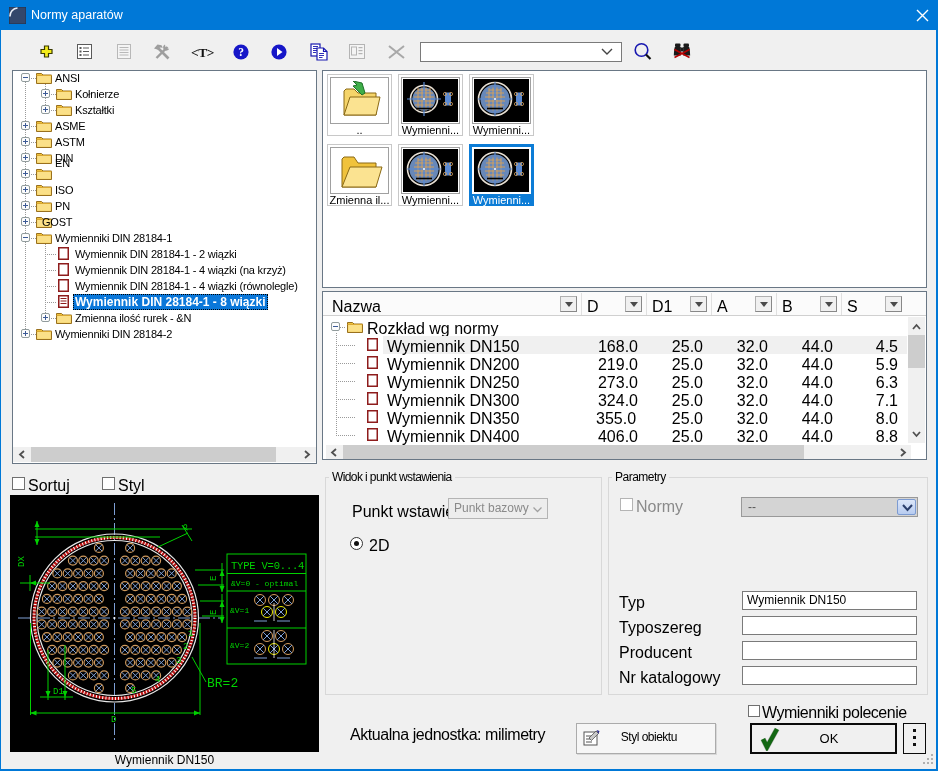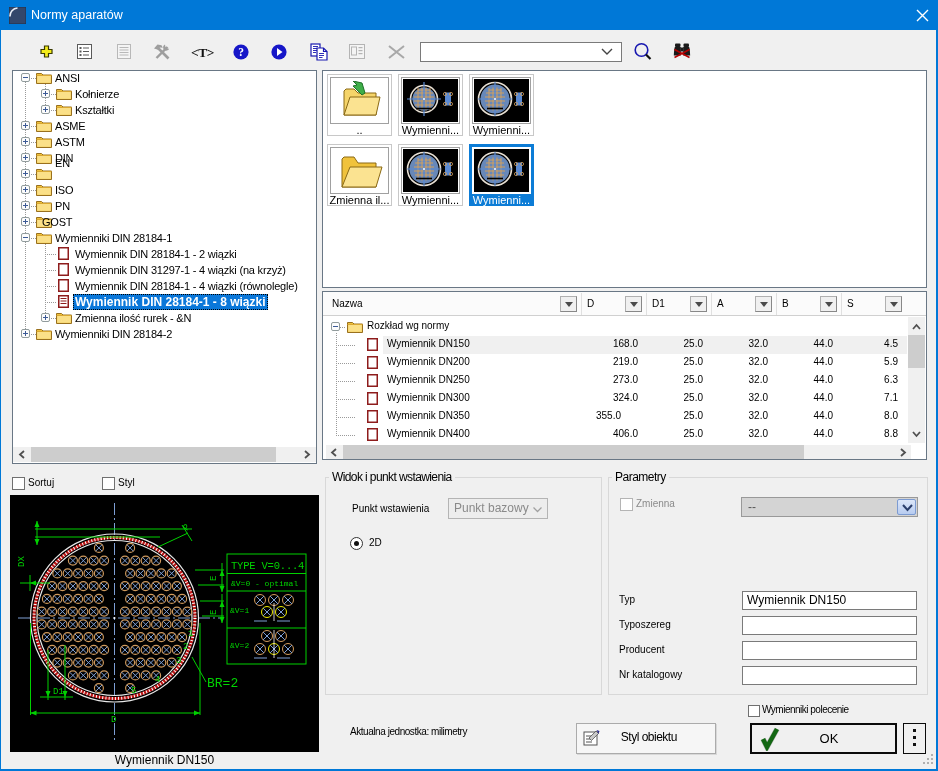--- a/index.html
+++ b/index.html
@@ -1,18 +1,18 @@
 <!DOCTYPE html>
 <html><head><meta charset="utf-8"><style>
 *{margin:0;padding:0;box-sizing:border-box}
 html,body{width:938px;height:771px;overflow:hidden}
 body{font-family:"Liberation Sans",sans-serif;background:#f0f0f0;position:relative}
 .abs{position:absolute}
 .blue-border{position:absolute;background:#0078d7}
-.lbl{position:absolute;font-size:10px;color:#000;white-space:nowrap}
+.lbl{position:absolute;font-size:16px;color:#000;white-space:nowrap}
 .tlbl{position:absolute;font-size:11px;letter-spacing:-0.2px;color:#000;white-space:nowrap}
 .vdot{position:absolute;width:1px;background-image:repeating-linear-gradient(to bottom,#9a9a9a 0,#9a9a9a 1px,transparent 1px,transparent 2px)}
 .hdot{position:absolute;height:1px;background-image:repeating-linear-gradient(to right,#9a9a9a 0,#9a9a9a 1px,transparent 1px,transparent 2px)}
 .expbox{position:absolute;width:9px;height:9px;background:#fcfcfc;border:1px solid #919b9c;border-radius:2px}
 .expbox:after{content:"";position:absolute;left:1px;right:1px;top:3px;height:1px;background:#3c5a96}
 .expbox.plus:before{content:"";position:absolute;top:1px;bottom:1px;left:3px;width:1px;background:#3c5a96}
 .cb{position:absolute;width:13px;height:13px;background:#fff;border:1px solid #707070}
 .txt{position:absolute;background:#fff;border:1px solid #7a7a7a}
 </style></head><body>
 <div class="blue-border" style="left:0;top:0;width:938px;height:30px"></div>
@@ -193,21 +193,21 @@
 <div class="tlbl" style="left:55px;top:232px">Wymienniki DIN 28184-1</div>
 <div class="hdot" style="left:45px;top:254px;width:11px"></div>
 <svg class="abs" style="left:58px;top:247px" width="11" height="13" viewBox="0 0 11 13">
 <rect x="0.75" y="0.75" width="9.5" height="11.5" fill="#fff" stroke="#8e1c1c" stroke-width="1.5"></rect>
   </svg>
 <div class="tlbl" style="left:75px;top:248px">Wymiennik DIN 28184-1 - 2 wiązki</div>
 <div class="hdot" style="left:45px;top:270px;width:11px"></div>
 <svg class="abs" style="left:58px;top:263px" width="11" height="13" viewBox="0 0 11 13">
 <rect x="0.75" y="0.75" width="9.5" height="11.5" fill="#fff" stroke="#8e1c1c" stroke-width="1.5"></rect>
   </svg>
-<div class="tlbl" style="left:75px;top:264px">Wymiennik DIN 31297-1 - 4 wiązki (na krzyż)</div>
+<div class="tlbl" style="left:75px;top:264px">Wymiennik DIN 28184-1 - 4 wiązki (na krzyż)</div>
 <div class="hdot" style="left:45px;top:286px;width:11px"></div>
 <svg class="abs" style="left:58px;top:279px" width="11" height="13" viewBox="0 0 11 13">
 <rect x="0.75" y="0.75" width="9.5" height="11.5" fill="#fff" stroke="#8e1c1c" stroke-width="1.5"></rect>
   </svg>
 <div class="tlbl" style="left:75px;top:280px">Wymiennik DIN 28184-1 - 4 wiązki (równolegle)</div>
 <div class="hdot" style="left:45px;top:302px;width:11px"></div>
 <svg class="abs" style="left:58px;top:295px" width="11" height="13" viewBox="0 0 11 13">
 <rect x="0.75" y="0.75" width="9.5" height="11.5" fill="#fff" stroke="#8e1c1c" stroke-width="1.5"></rect>
 <path d="M2.5 3.5 h6 M2.5 6 h6 M2.5 8.5 h6" stroke="#8e1c1c" stroke-width="1.2"></path>
   </svg>
@@ -848,21 +848,21 @@
 <div class="abs" style="left:612px;top:470px;font-size:12px;letter-spacing:-0.5px;background:#f0f0f0;padding:0 3px">Parametry</div>
 <div class="lbl" style="left:352px;top:503px">Punkt wstawienia</div>
 <div class="abs" style="left:448px;top:498px;width:100px;height:21px;background:#ededed;border:1px solid #b4b4b4;color:#8a8a8a;font-size:12px;line-height:19px;padding-left:5px">Punkt bazowy
 <svg style="position:absolute;right:5px;top:8px" width="9" height="6" viewBox="0 0 9 6">
       <path d="M0.5 0.5 L4.5 4.5 L8.5 0.5" fill="none" stroke="#a0a0a0" stroke-width="1.3"></path>
     </svg></div>
 <div class="abs" style="left:350px;top:537px;width:13px;height:13px;border-radius:50%;background:#fff;border:1px solid #333"></div>
 <div class="abs" style="left:354px;top:541px;width:5px;height:5px;border-radius:50%;background:#111"></div>
 <div class="lbl" style="left:369px;top:537px">2D</div>
 <div class="cb" style="left:620px;top:498px;border-color:#b4b4b4"></div>
-<div class="lbl" style="left:636px;top:498px;color:#8a8a8a">Zmienna</div>
+<div class="lbl" style="left:636px;top:498px;color:#8a8a8a">Normy</div>
 <div class="abs" style="left:741px;top:497px;width:177px;height:20px;background:#d4d4d4;border:1px solid #999;color:#555;font-size:12px;line-height:18px;padding-left:6px">--</div>
 <div class="abs" style="left:897px;top:499px;width:19px;height:16px;background:linear-gradient(#dce6f8,#b8ccf0);border:1px solid #7c9bd2;border-radius:2px">
 <svg style="position:absolute;left:3.5px;top:4px" width="11" height="8" viewBox="0 0 11 8">
       <path d="M1 1 L5.5 6 L10 1" fill="none" stroke="#2b3f6b" stroke-width="2"></path>
     </svg>
   </div>
 <div class="lbl" style="left:619px;top:594px">Typ</div>
 <div class="txt" style="left:742px;top:591px;width:175px;height:19px;font-size:12px;line-height:17px;padding-left:4px">Wymiennik DN150</div>
 <div class="lbl" style="left:619px;top:619px">Typoszereg</div>
 <div class="txt" style="left:742px;top:616px;width:175px;height:19px;font-size:12px;line-height:17px;padding-left:4px"></div>

